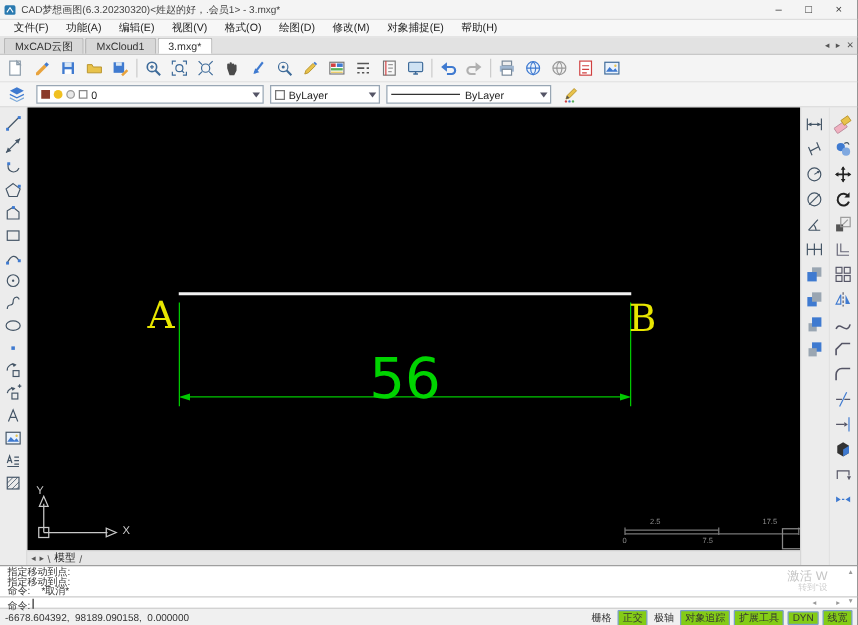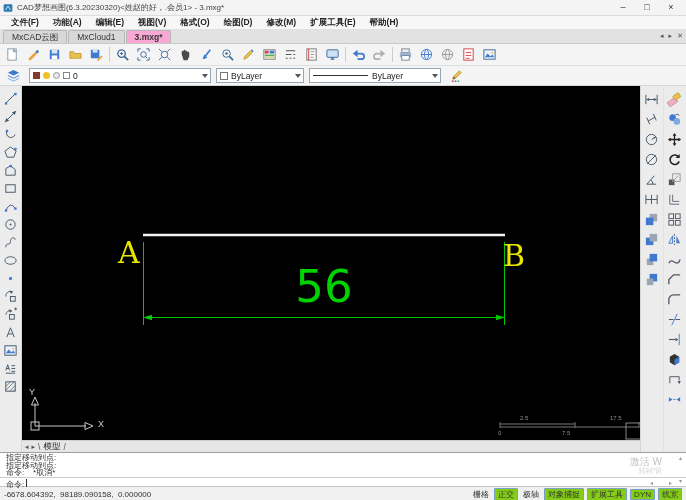--- a/index.html
+++ b/index.html
@@ -12,21 +12,21 @@
   .title-text{margin-left:4px;font-size:8px;color:#444;flex:1;white-space:nowrap;overflow:hidden}
   .winbtn{width:24px;text-align:center;font-size:9px;color:#333;line-height:13px}
 
   
   .menubar{height:14px;background:#f7f7f7;border-bottom:1px solid #e0e0e0;display:flex;align-items:center;padding-left:4px}
   .menu-item{padding:0 7px;font-size:8.5px;white-space:nowrap}
 
   
   .tabbar{height:14px;background:#e2e2e2;border-bottom:1px solid #c8c8c8;display:flex;align-items:flex-end;padding-left:3px;position:relative}
   .tab{padding:1px 8px 0 8px;height:13px;font-size:8.5px;background:#d8d8d8;border:1px solid #b8b8b8;border-bottom:none;margin-right:1px;border-radius:2px 2px 0 0;color:#333;white-space:nowrap}
-  .tab.active{background:#f9a8d4;font-weight:bold}
+  .tab.active{background:#ffffff;font-weight:normal}
   .tabctl{position:absolute;right:3px;top:2px;display:flex;gap:5px;font-size:7px;color:#555}
 
   
   .toolbar{height:22px;background:#f4f4f4;border-bottom:1px solid #e0e0e0;display:flex;align-items:center;padding-left:2px}
   .tbtn{width:21px;height:20px;display:flex;align-items:center;justify-content:center;flex:none}
   .tbtn svg{width:15px;height:15px;display:block}
   .tsep{width:1px;height:15px;background:#ccc;margin:0 2px;flex:none}
 
   
   .propsbar{height:20px;background:#f4f4f4;border-bottom:1px solid #d6d6d6;display:flex;align-items:center;padding-left:3px;gap:5px}
@@ -46,21 +46,21 @@
   
   .workarea{height:366px;display:flex;background:#ececec}
   .leftpal{width:22px;border-right:1px solid #d6d6d6;display:flex;flex-direction:column;align-items:center;padding-top:3px}
   .leftpal .tbtn{width:20px;height:18px}
   .canvas-col{width:618px;display:flex;flex-direction:column}
   .canvas{position:relative;width:618px;height:354px;background:#000;overflow:hidden}
   .cad-svg{position:absolute;left:0;top:0}
   .lbl{position:absolute;color:#e8e600;font-family:"DejaVu Serif","Liberation Serif",serif;font-size:30px;line-height:1}
   .lblA{left:96px;top:152px}
   .lblB{left:481px;top:155px}
-  .dimtext{position:absolute;left:222px;top:178px;width:160px;text-align:center;color:#00d400;font-size:45px;line-height:1;font-family:"DejaVu Sans",sans-serif}
+  .dimtext{position:absolute;left:222px;top:194px;width:160px;text-align:center;color:#00d400;font-size:45px;line-height:1;font-family:"DejaVu Sans",sans-serif}
   .ucslbl{position:absolute;color:#ccc;font-size:9px;line-height:1}
   .rnum{position:absolute;color:#8f8f8f;font-size:6px;line-height:1}
   .modelstrip{height:12px;background:#e6e6e6;border-top:1px solid #cfcfcf;display:flex;align-items:center;padding-left:3px;gap:3px;font-size:7px;color:#555}
   .strip-tab{font-size:8.5px;color:#222}
   .slash{color:#555;font-size:8.5px}
   .rightpal{width:46px;border-left:1px solid #d6d6d6;display:flex}
   .dimcol{width:23px;border-right:1px solid #e2e2e2;display:flex;flex-direction:column;align-items:center;padding-top:3px}
   .modcol{width:23px;display:flex;flex-direction:column;align-items:center;padding-top:3px}
   .dimcol .tbtn,.modcol .tbtn{width:20px;height:20px}
 
@@ -94,29 +94,29 @@
         <rect x="1" y="2" width="14" height="12" rx="2" fill="#2a7ab0"></rect>
         <path d="M4 11l4-6 4 6" stroke="#fff" fill="none" stroke-width="1.3"></path>
       </svg>
     </span>
   <span class="title-text">CAD梦想画图(6.3.20230320)&lt;姓赵的好，.会员1&gt; - 3.mxg*</span>
   <span class="winbtn">–</span>
   <span class="winbtn">□</span>
   <span class="winbtn">×</span>
 </div>
 
-<div class="menubar" style="display: flex; font-weight: bold;">
+<div class="menubar" style="display: flex;">
     <div class="menu-item">文件(F)</div>
     <div class="menu-item">功能(A)</div>
     <div class="menu-item">编辑(E)</div>
     <div class="menu-item">视图(V)</div>
     <div class="menu-item">格式(O)</div>
     <div class="menu-item">绘图(D)</div>
     <div class="menu-item">修改(M)</div>
-    <div class="menu-item">扩展工具(E)</div>
+    <div class="menu-item">对象捕捉(E)</div>
     <div class="menu-item">帮助(H)</div>
   </div>
 
 <div class="tabbar">
   <div class="tab">MxCAD云图</div>
     <div class="tab">MxCloud1</div>
     <div class="tab active">3.mxg*</div>
     <span class="tabctl">
     <span>◂</span>
     <span>▸</span>
@@ -659,18 +659,18 @@
     <span>▸</span>
   </div>
 </div>
 
 <div class="statusbar">
   <span class="coords">-6678.604392,  98189.090158,  0.000000</span>
   <span class="status-right">
   <span class="toggle">栅格</span>
       <span class="toggle on">正交</span>
       <span class="toggle">极轴</span>
-      <span class="toggle on">对象捕捉</span>
+      <span class="toggle on">对象追踪</span>
       <span class="toggle on">扩展工具</span>
       <span class="toggle on">DYN</span>
       <span class="toggle on">线宽</span>
     </span>
 </div>
 
 </body></html>

